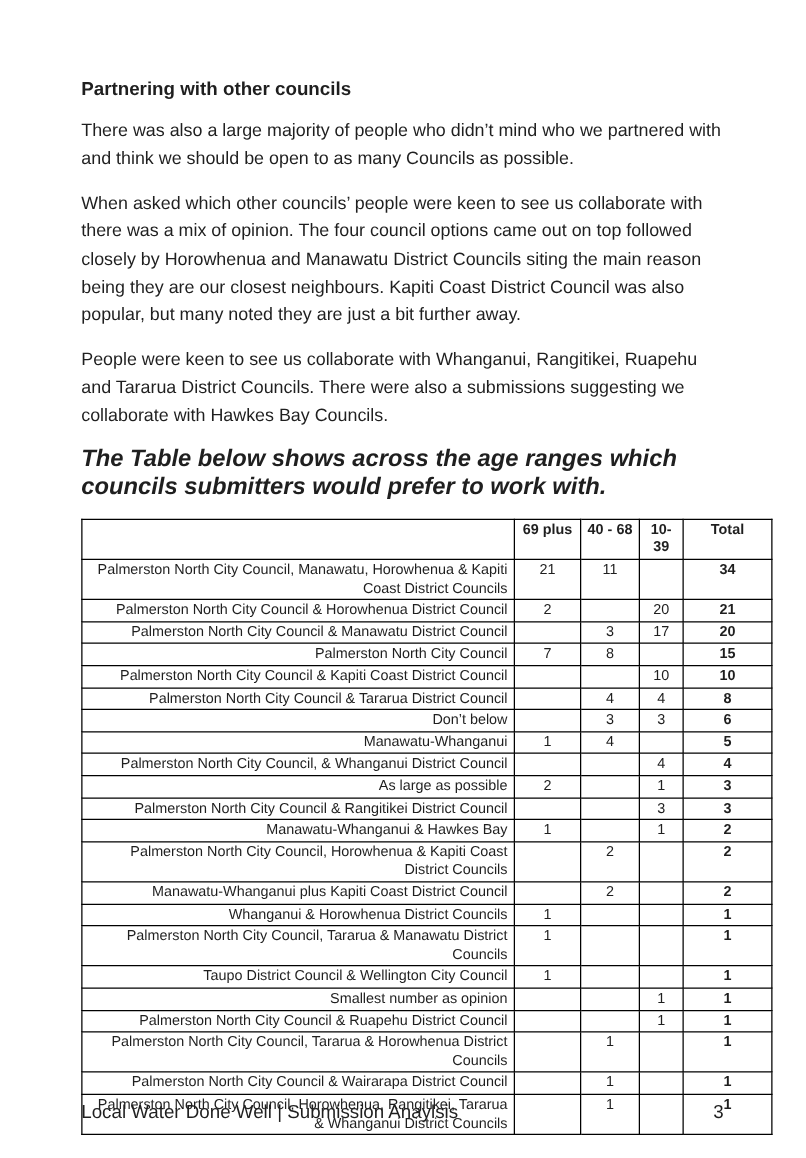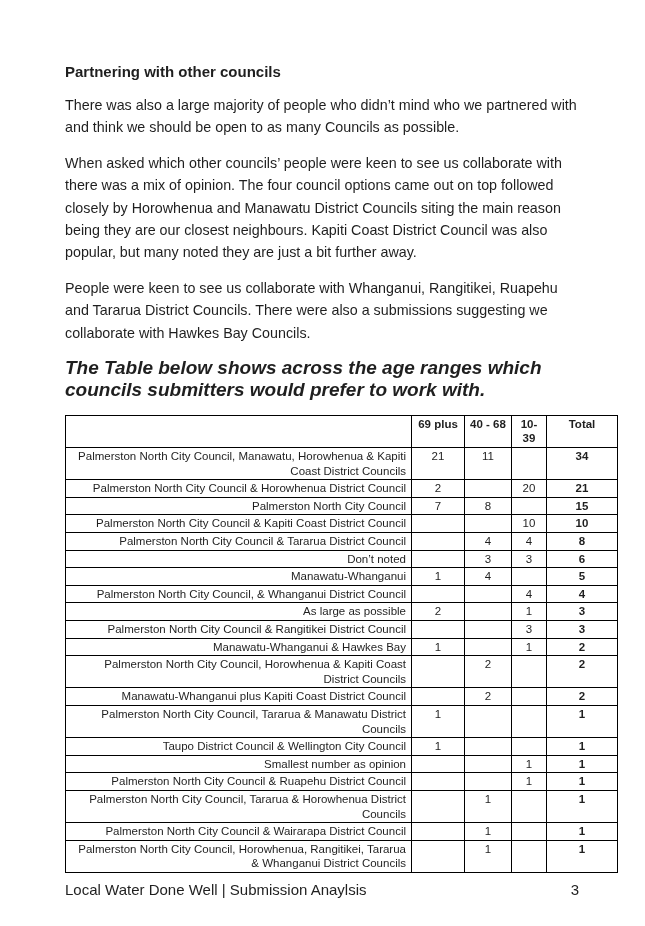--- a/index.html
+++ b/index.html
@@ -124,20 +124,27 @@
             <td>34</td>
           </tr>
           <tr>
             <td>Palmerston North City Council &amp; Horowhenua District Council</td>
             <td>2</td>
             <td></td>
             <td>20</td>
             <td>21</td>
           </tr>
           <tr>
+            <td>Palmerston North City Council &amp; Manawatu District Council</td>
+            <td></td>
+            <td>3</td>
+            <td>17</td>
+            <td>20</td>
+          </tr>
+          <tr>
             <td>Palmerston North City Council</td>
             <td>7</td>
             <td>8</td>
             <td></td>
             <td>15</td>
           </tr>
           <tr>
             <td>Palmerston North City Council &amp; Kapiti Coast District Council</td>
             <td></td>
             <td></td>
@@ -145,21 +152,21 @@
             <td>10</td>
           </tr>
           <tr>
             <td>Palmerston North City Council &amp; Tararua District Council</td>
             <td></td>
             <td>4</td>
             <td>4</td>
             <td>8</td>
           </tr>
           <tr>
-            <td>Don’t noted</td>
+            <td>Don’t below</td>
             <td></td>
             <td>3</td>
             <td>3</td>
             <td>6</td>
           </tr>
           <tr>
             <td>Manawatu-Whanganui</td>
             <td>1</td>
             <td>4</td>
             <td></td>
@@ -199,20 +206,27 @@
             <td>2</td>
             <td></td>
             <td>2</td>
           </tr>
           <tr>
             <td>Manawatu-Whanganui plus Kapiti Coast District Council</td>
             <td></td>
             <td>2</td>
             <td></td>
             <td>2</td>
+          </tr>
+          <tr>
+            <td>Whanganui &amp; Horowhenua District Councils</td>
+            <td>1</td>
+            <td></td>
+            <td></td>
+            <td>1</td>
           </tr>
           <tr>
             <td>Palmerston North City Council, Tararua &amp; Manawatu District Councils</td>
             <td>1</td>
             <td></td>
             <td></td>
             <td>1</td>
           </tr>
           <tr>
             <td>Taupo District Council &amp; Wellington City Council</td>

